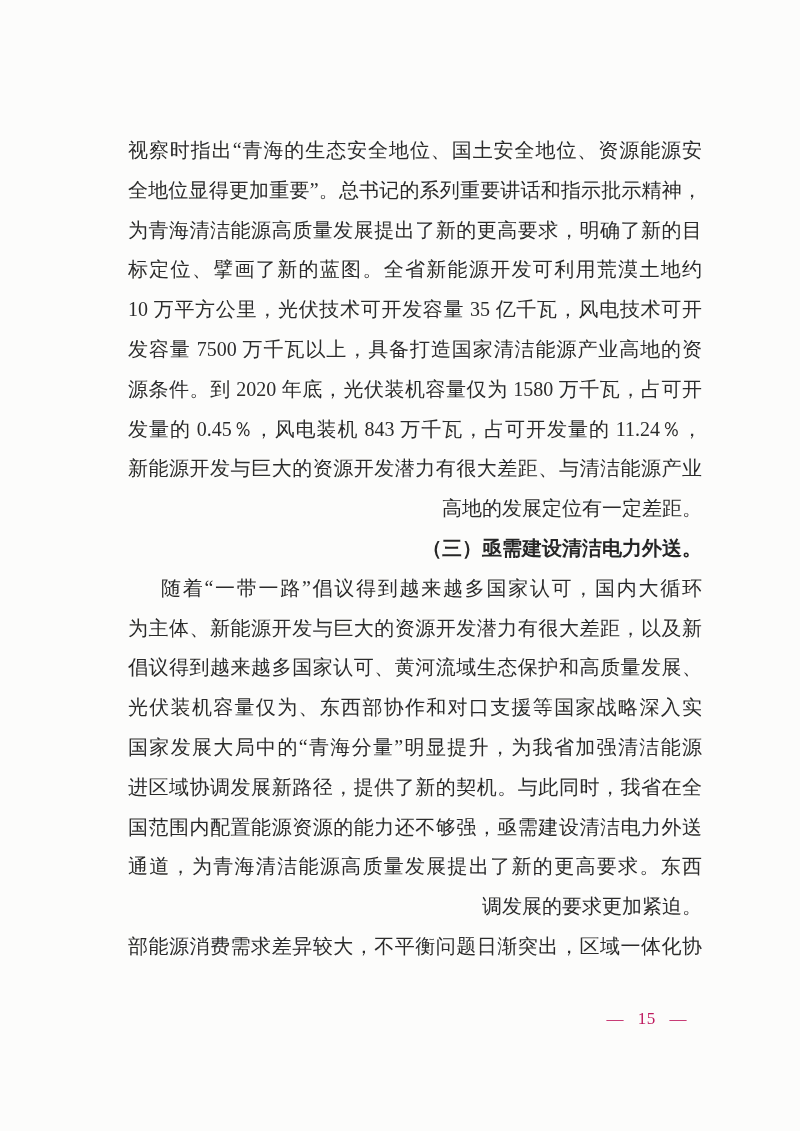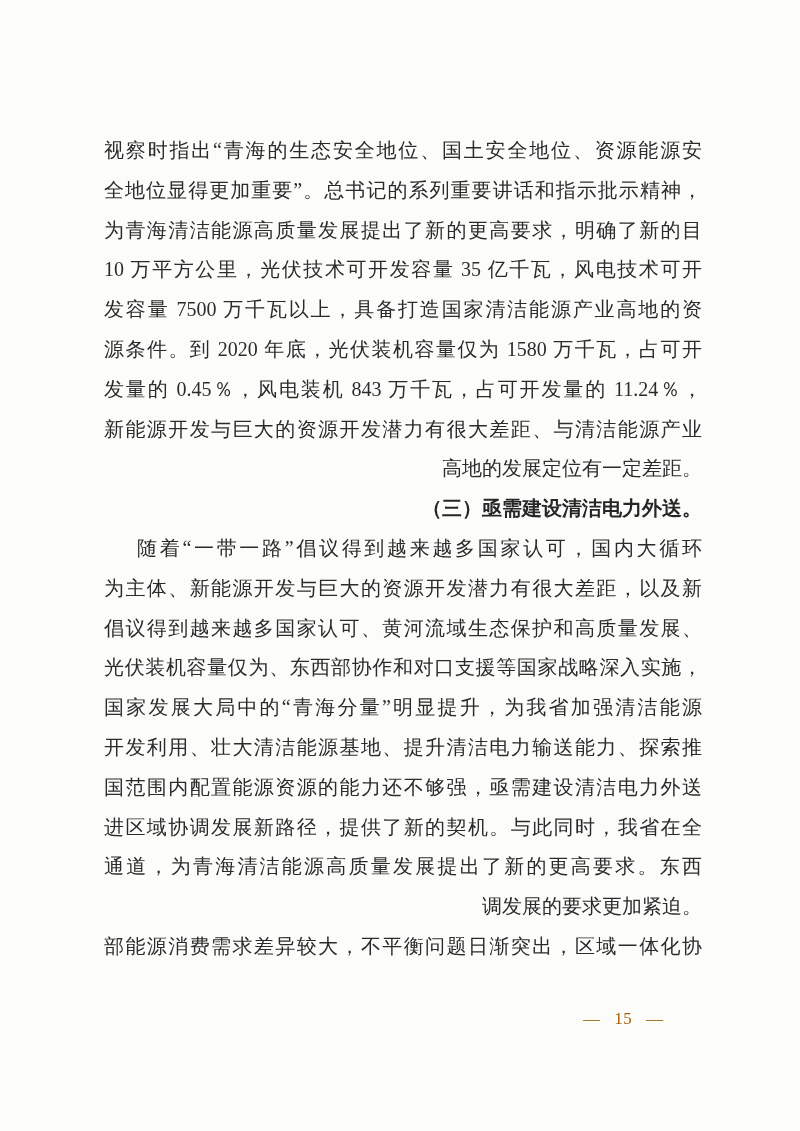--- a/index.html
+++ b/index.html
@@ -25,62 +25,63 @@
     font-size: 20px;
     line-height: 39.8px;
     height: 39.8px;
     color: #2b2b2b;
     overflow: hidden;
     text-align: right;
   }
   .line.justify {
     text-align: justify;
     text-align-last: justify;
+    margin-left: 24px;
   }
   .line.indent {
     text-indent: 33px;
   }
   .line.bold {
     font-weight: 700;
     color: #262626;
   }
   .page-number {
     position: absolute;
     top: 1008px;
     left: 583px;
     width: 104px;
-    text-align: left;
+    text-align: right;
     font-size: 17px;
     line-height: 22px;
-    color: #a16207;
+    color: #be185d;
     word-spacing: 9px;
     letter-spacing: 0.5px;
   }
 </style>
 </head>
 <body>
 
 <div class="page">
   <div class="text-block" id="text-block">
       <div class="line justify">视察时指出“青海的生态安全地位、国土安全地位、资源能源安</div>
       <div class="line justify">全地位显得更加重要”。总书记的系列重要讲话和指示批示精神，</div>
       <div class="line justify">为青海清洁能源高质量发展提出了新的更高要求，明确了新的目</div>
+      <div class="line justify">标定位、擘画了新的蓝图。全省新能源开发可利用荒漠土地约</div>
       <div class="line justify">10 万平方公里，光伏技术可开发容量 35 亿千瓦，风电技术可开</div>
       <div class="line justify">发容量 7500 万千瓦以上，具备打造国家清洁能源产业高地的资</div>
       <div class="line justify">源条件。到 2020 年底，光伏装机容量仅为 1580 万千瓦，占可开</div>
       <div class="line justify">发量的 0.45％，风电装机 843 万千瓦，占可开发量的 11.24％，</div>
       <div class="line justify">新能源开发与巨大的资源开发潜力有很大差距、与清洁能源产业</div>
       <div class="line">高地的发展定位有一定差距。</div>
       <div class="line indent bold">（三）亟需建设清洁电力外送。</div>
       <div class="line justify indent">随着“一带一路”倡议得到越来越多国家认可，国内大循环</div>
       <div class="line justify">为主体、新能源开发与巨大的资源开发潜力有很大差距，以及新</div>
       <div class="line justify">倡议得到越来越多国家认可、黄河流域生态保护和高质量发展、</div>
       <div class="line justify">光伏装机容量仅为、东西部协作和对口支援等国家战略深入实施，</div>
       <div class="line justify">国家发展大局中的“青海分量”明显提升，为我省加强清洁能源</div>
-      <div class="line justify">开发利用、壮大清洁能源基地、提升清洁电力输送能力、探索推</div>
+      <div class="line justify">进区域协调发展新路径，提供了新的契机。与此同时，我省在全</div>
       <div class="line justify">国范围内配置能源资源的能力还不够强，亟需建设清洁电力外送</div>
-      <div class="line justify">进区域协调发展新路径，提供了新的契机。与此同时，我省在全</div>
       <div class="line justify">通道，为青海清洁能源高质量发展提出了新的更高要求。东西</div>
       <div class="line">调发展的要求更加紧迫。</div>
       <div class="line justify">部能源消费需求差异较大，不平衡问题日渐突出，区域一体化协</div>
     </div>
   <div class="page-number">— 15 —</div>
 </div>
 
 </body></html>

